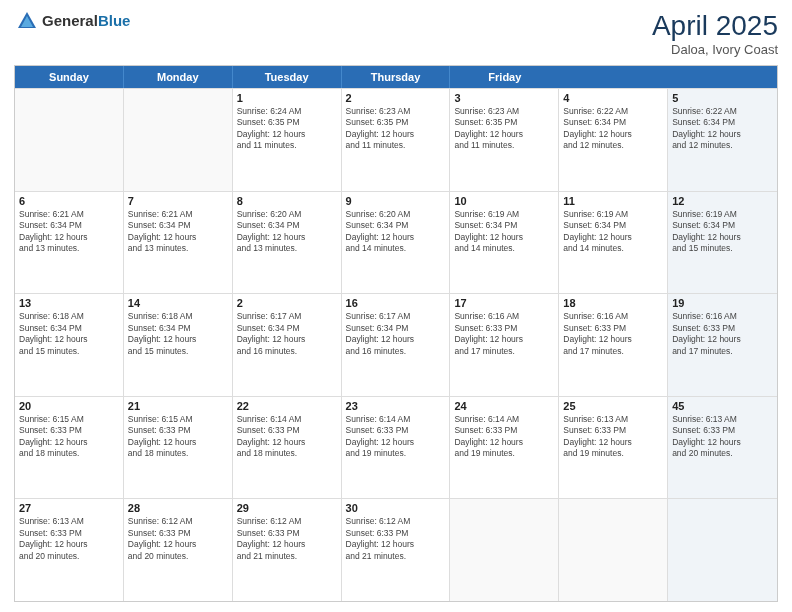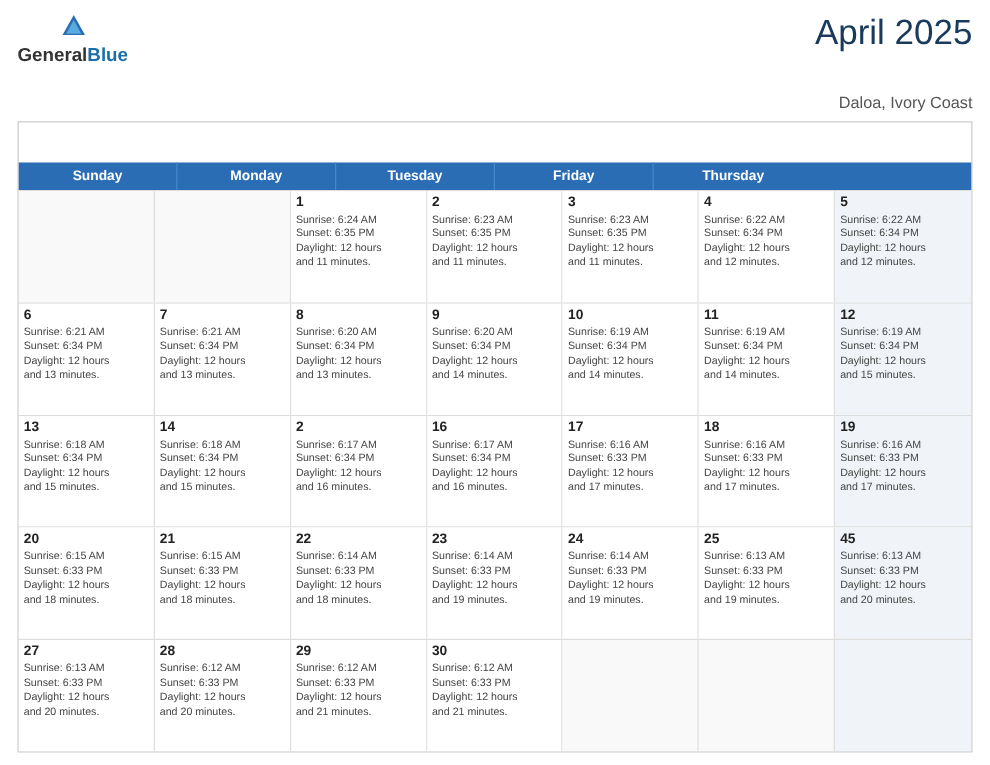--- a/index.html
+++ b/index.html
@@ -21,21 +21,20 @@
     .header {
       display: flex;
       justify-content: space-between;
       align-items: flex-start;
       margin-bottom: 8px;
     }
     .logo {
       display: flex;
       align-items: center;
       gap: 4px;
-      flex-direction: column;
     }
     .logo-text-general {
       font-size: 15px;
       font-weight: bold;
       color: #333;
     }
     .logo-text-blue {
       font-size: 15px;
       font-weight: bold;
       color: #1a6fa8;
@@ -49,33 +48,31 @@
       text-align: right;
     }
     .title-month {
       font-size: 28px;
       font-weight: normal;
       color: #1a3a5c;
     }
     .title-location {
       font-size: 13px;
       color: #555;
-      margin-top: 32px;
     }
     .calendar {
       flex: 1;
       display: flex;
       flex-direction: column;
       border: 1px solid #ccc;
     }
     .cal-header-row {
       display: grid;
-      grid-template-columns: repeat(6, 1fr);
+      grid-template-columns: repeat(7, 1fr);
       background: #2a6db5;
-      margin-top: 32px;
     }
     .cal-header-cell {
       color: #fff;
       font-size: 11px;
       font-weight: bold;
       text-align: center;
       padding: 5px 2px;
       border-right: 1px solid #4488cc;
     }
     .cal-header-cell:last-child { border-right: none; }
@@ -131,22 +128,22 @@
       <div class="title-month">April 2025</div>
       <div class="title-location">Daloa, Ivory Coast</div>
     </div>
   </div>
 
   <div class="calendar">
     <div class="cal-header-row">
     <div class="cal-header-cell">Sunday</div>
         <div class="cal-header-cell">Monday</div>
         <div class="cal-header-cell">Tuesday</div>
+        <div class="cal-header-cell">Thursday</div>
         <div class="cal-header-cell">Friday</div>
-        <div class="cal-header-cell">Thursday</div>
       </div>
     <div class="cal-body">
     <div class="cal-week">
           <div class="cal-cell empty"></div>
           <div class="cal-cell empty"></div>
           <div class="cal-cell">
             <div class="day-num">1</div>
             <div class="cell-line">Sunrise: 6:24 AM</div>
             <div class="cell-line">Sunset: 6:35 PM</div>
             <div class="cell-line">Daylight: 12 hours</div>

